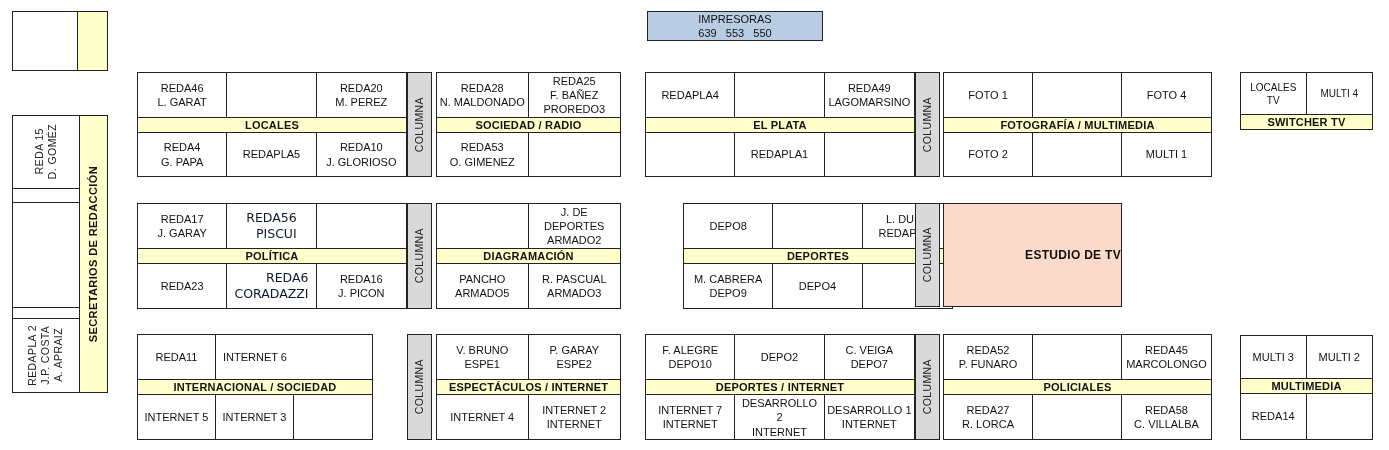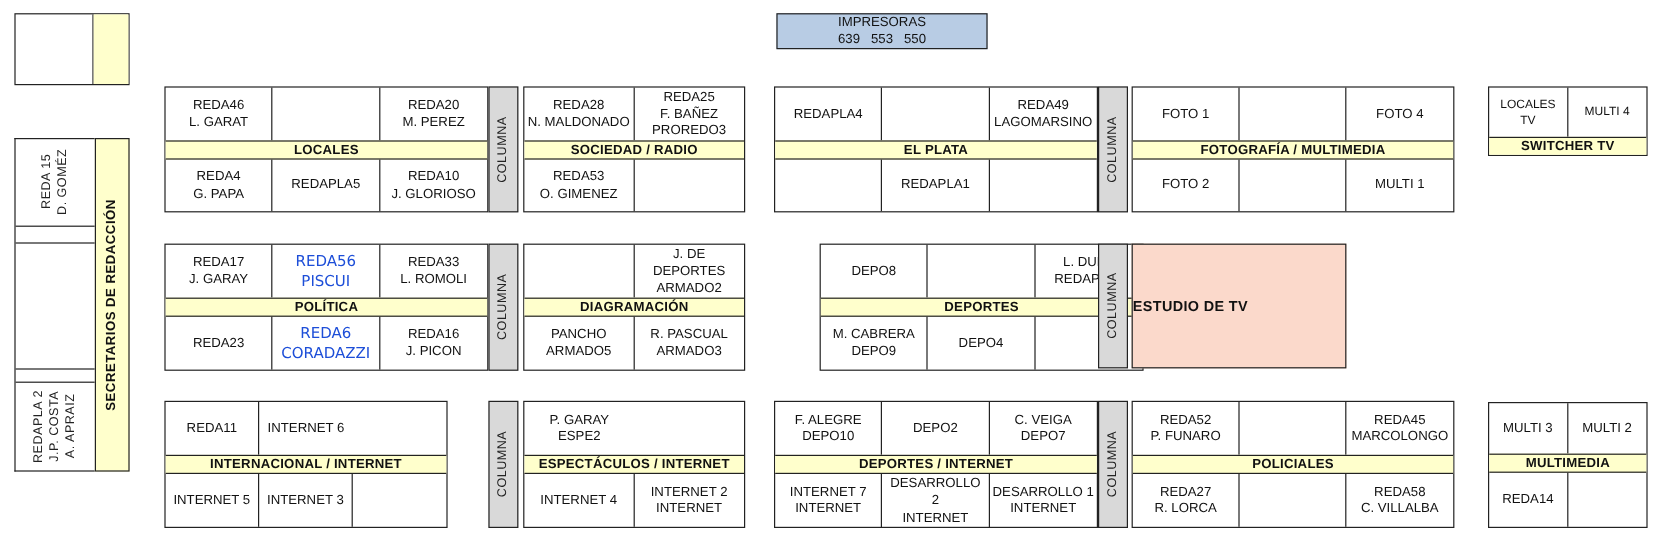--- a/index.html
+++ b/index.html
@@ -14,21 +14,21 @@
   .c2{grid-template-columns:1fr 1fr;}
   .r-std{grid-template-rows:44px 16px 1fr;}
   .r-mid{grid-template-rows:44px 16px 1fr;}
   .r-sw{grid-template-rows:41px 1fr;}
   .cell{
     box-sizing:border-box;border-right:1px solid var(--border,#222);
     display:flex;align-items:center;justify-content:center;text-align:center;
     font-size:11px;line-height:1.3;white-space:pre-line;padding:1px 2px;
   }
   .cell.nr{border-right:none;}
-  .cell.alt{font-family:"DejaVu Sans",sans-serif;font-size:12.5px;color:#1d4ed8;}
+  .cell.alt{font-family:"DejaVu Sans",sans-serif;font-size:12.5px;color:#0f172a;text-align:right;}
   .band{
     grid-column:1/-1;box-sizing:border-box;background:var(--band,#FFFFCC);
     border-top:1px solid var(--border,#222);border-bottom:1px solid var(--border,#222);
     display:flex;align-items:center;justify-content:center;
     font-weight:bold;font-size:11px;letter-spacing:.2px;
   }
   .band.bottomband{border-bottom:none;}
   
   .columna{
     background:var(--columna,#D9D9D9);border:1.5px solid var(--border,#222);
@@ -42,21 +42,21 @@
   
   .printers{
     background:var(--printers,#B8CCE4);border:1.5px solid var(--border,#222);
     display:flex;flex-direction:column;align-items:center;justify-content:center;
     font-weight:normal;font-size:11px;line-height:1.3;text-align:center;
   }
   .printers .nums{white-space:pre;}
   
   .estudio{
     background:var(--estudio,#FBD9CB);border:1.5px solid var(--border,#222);
-    display:flex;align-items:center;justify-content:flex-start;
+    display:flex;align-items:center;justify-content:flex-end;
     font-weight:bold;font-size:12px;letter-spacing:.3px;
   }
   
   .topleft{display:flex;border:1.5px solid var(--border,#222);background:#fff;}
   .topleft .white{flex:1;border-right:1.5px solid var(--border,#222);}
   .topleft .yellow{width:29px;background:var(--band,#FFFFCC);}
   .leftmain{display:flex;}
   .leftcells{
     width:67px;box-sizing:border-box;display:grid;
     grid-template-rows:73px 14px 105px 11px 1fr;
@@ -166,22 +166,20 @@
     <div class="cell" style="font-size:10px">LOCALES TV</div>
     <div class="cell nr" style="font-size:10px">MULTI 4</div>
     <div class="band bottomband">SWITCHER TV</div>
   </div>
 
   <div class="abs block c3 r-mid" style="left:137px;top:203px;width:270px;height:106px">
     <div class="cell">REDA17
 J. GARAY</div>
     <div class="cell alt">REDA56
 PISCUI</div>
-    <div class="cell nr">REDA33
-L. ROMOLI</div>
     <div class="band">POLÍTICA</div>
     <div class="cell">REDA23</div>
     <div class="cell alt">REDA6
 CORADAZZI</div>
     <div class="cell nr">REDA16
 J. PICON</div>
   </div>
 
   <div class="abs columna" style="left:407px;top:203px;width:25px;height:106px">
     <span class="vtext">COLUMNA</span>
@@ -214,31 +212,33 @@
     <span class="vtext">COLUMNA</span>
   </div>
 
   <div class="abs estudio" style="left:943px;top:203px;width:179px;height:104px">
     <span>ESTUDIO DE TV</span>
   </div>
 
   <div class="abs block c3 r-std" style="left:137px;top:334px;width:236px;height:106px">
     <div class="cell">REDA11</div>
     <div class="cell nr">INTERNET 6</div>
-    <div class="band">INTERNACIONAL / INTERNET</div>
+    <div class="band">INTERNACIONAL / SOCIEDAD</div>
     <div class="cell">INTERNET 5</div>
     <div class="cell">INTERNET 3</div>
     <div class="cell nr"></div>
   </div>
 
   <div class="abs columna" style="left:407px;top:334px;width:25px;height:106px">
     <span class="vtext">COLUMNA</span>
   </div>
 
   <div class="abs block c2 r-std" style="left:436px;top:334px;width:185px;height:106px">
+    <div class="cell">V. BRUNO
+ESPE1</div>
     <div class="cell nr">P. GARAY
 ESPE2</div>
     <div class="band">ESPECTÁCULOS / INTERNET</div>
     <div class="cell">INTERNET 4</div>
     <div class="cell nr">INTERNET 2
 INTERNET</div>
   </div>
 
   <div class="abs block c3 r-std" style="left:645px;top:334px;width:270px;height:106px">
     <div class="cell">F. ALEGRE

